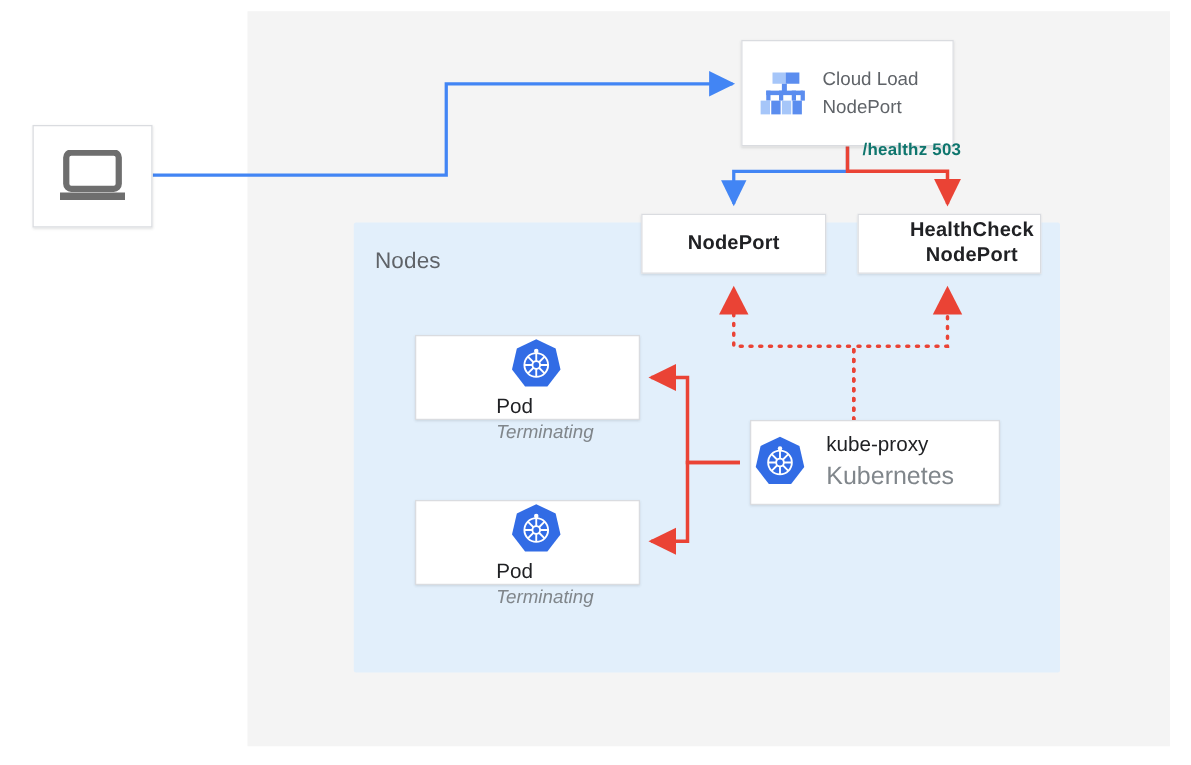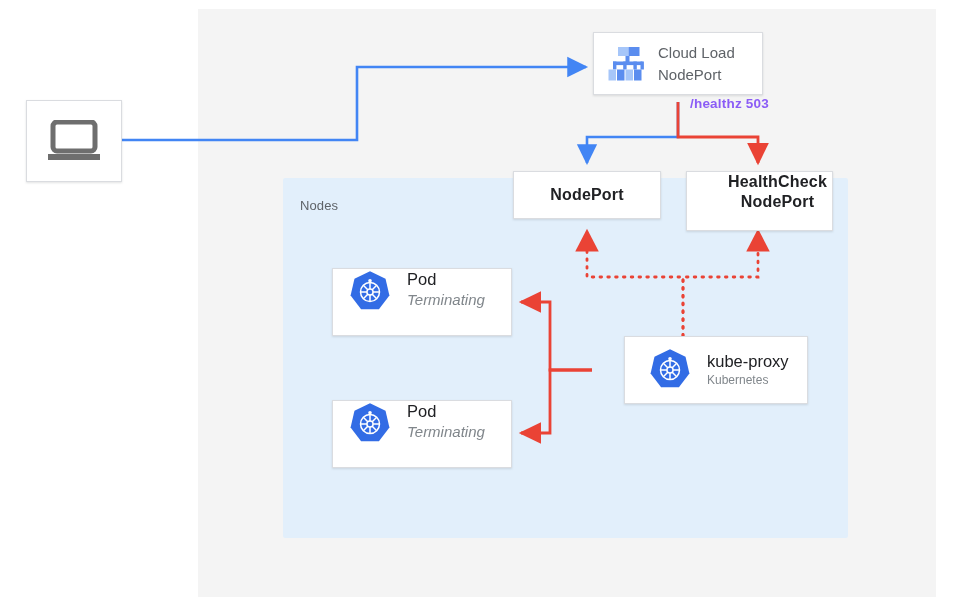--- a/index.html
+++ b/index.html
@@ -3,52 +3,52 @@
 <meta charset="utf-8">
 <style>
   html,body{margin:0;padding:0;background:#ffffff;}
   body{width:953px;height:612px;position:relative;overflow:hidden;
        font-family:"Liberation Sans","DejaVu Sans",sans-serif;}
   #canvas{position:absolute;left:0;top:0;width:953px;height:612px;}
 
   .panel{position:absolute;left:198px;top:9px;width:738px;height:588px;background:#f4f4f4;}
   .nodes-region{position:absolute;left:283px;top:178px;width:565px;height:360px;
                 background:#e2effb;border-radius:2px;}
-  .nodes-label{position:absolute;left:300px;top:198px;font-size:13px;color:#5f6368;letter-spacing:.1px;}
+  .nodes-label{position:absolute;left:300px;top:198px;font-size:18px;color:#5f6368;letter-spacing:.1px;}
 
   .box{position:absolute;background:#ffffff;border:1px solid #dadce0;
        box-shadow:0 1px 2px rgba(60,64,67,.15);box-sizing:border-box;}
 
   .laptop-box{left:26px;top:100px;width:96px;height:82px;}
   .laptop-ico{position:absolute;left:50%;top:50%;transform:translate(-50%,-50%);
               width:56px;height:42px;}
 
-  .clb-box{left:593px;top:32px;width:170px;height:63px;display:flex;align-items:center;padding-left:12px;}
+  .clb-box{left:593px;top:32px;width:170px;height:85px;display:flex;align-items:center;padding-left:12px;}
   .clb-ico{width:42px;height:36px;position:relative;flex:0 0 auto;}
   .clb-text{margin-left:10px;font-size:15px;color:#5f6368;line-height:1.45;}
 
   .np-box{left:513px;top:171px;width:148px;height:48px;display:flex;align-items:center;justify-content:center;}
   .np-box .t{font-size:16px;font-weight:bold;color:#202124;letter-spacing:.2px;}
-  .hc-box{left:686px;top:171px;width:147px;height:60px;display:flex;justify-content:center;text-align:center;padding-left:36px;}
+  .hc-box{left:686px;top:171px;width:147px;height:48px;display:flex;align-items:center;justify-content:center;text-align:center;padding-left:36px;}
   .hc-box .t{font-size:16px;font-weight:bold;color:#202124;line-height:1.25;letter-spacing:.2px;}
 
-  .pod-box{left:332px;width:180px;height:68px;display:flex;align-items:flex-start;padding-left:14px;}
+  .pod-box{left:332px;width:180px;height:68px;display:flex;align-items:center;padding-left:14px;flex-direction:column;}
   .pod1{top:268px;} .pod2{top:400px;}
   .pod-txt{margin-left:14px;}
   .pod-txt .l1{font-size:16.5px;color:#202124;line-height:1.3;}
   .pod-txt .l2{font-size:15px;color:#80868b;line-height:1.3;font-style:italic;}
 
-  .kp-box{left:624px;top:336px;width:184px;height:68px;display:flex;align-items:center;padding-left:22px;}
+  .kp-box{left:600px;top:336px;width:200px;height:68px;display:flex;align-items:center;padding-left:0;}
   .kp-txt{margin-left:14px;}
   .kp-txt .l1{font-size:16.5px;color:#202124;line-height:1.3;}
-  .kp-txt .l2{font-size:12px;color:#80868b;line-height:1.3;}
+  .kp-txt .l2{font-size:20px;color:#80868b;line-height:1.3;}
 
   .k8s{width:46px;height:46px;flex:0 0 auto;}
 
-  .healthz-lbl{position:absolute;left:690px;top:96px;font-size:13.5px;font-weight:bold;color:#8b5cf6;letter-spacing:.2px;}
+  .healthz-lbl{position:absolute;left:690px;top:112px;font-size:13.5px;font-weight:bold;color:#0f766e;letter-spacing:.2px;}
 
   svg.wires{position:absolute;left:0;top:0;width:953px;height:612px;pointer-events:none;}
 </style>
 </head>
 <body>
 
 <div id="canvas">
 
   <div class="panel"></div>
 

